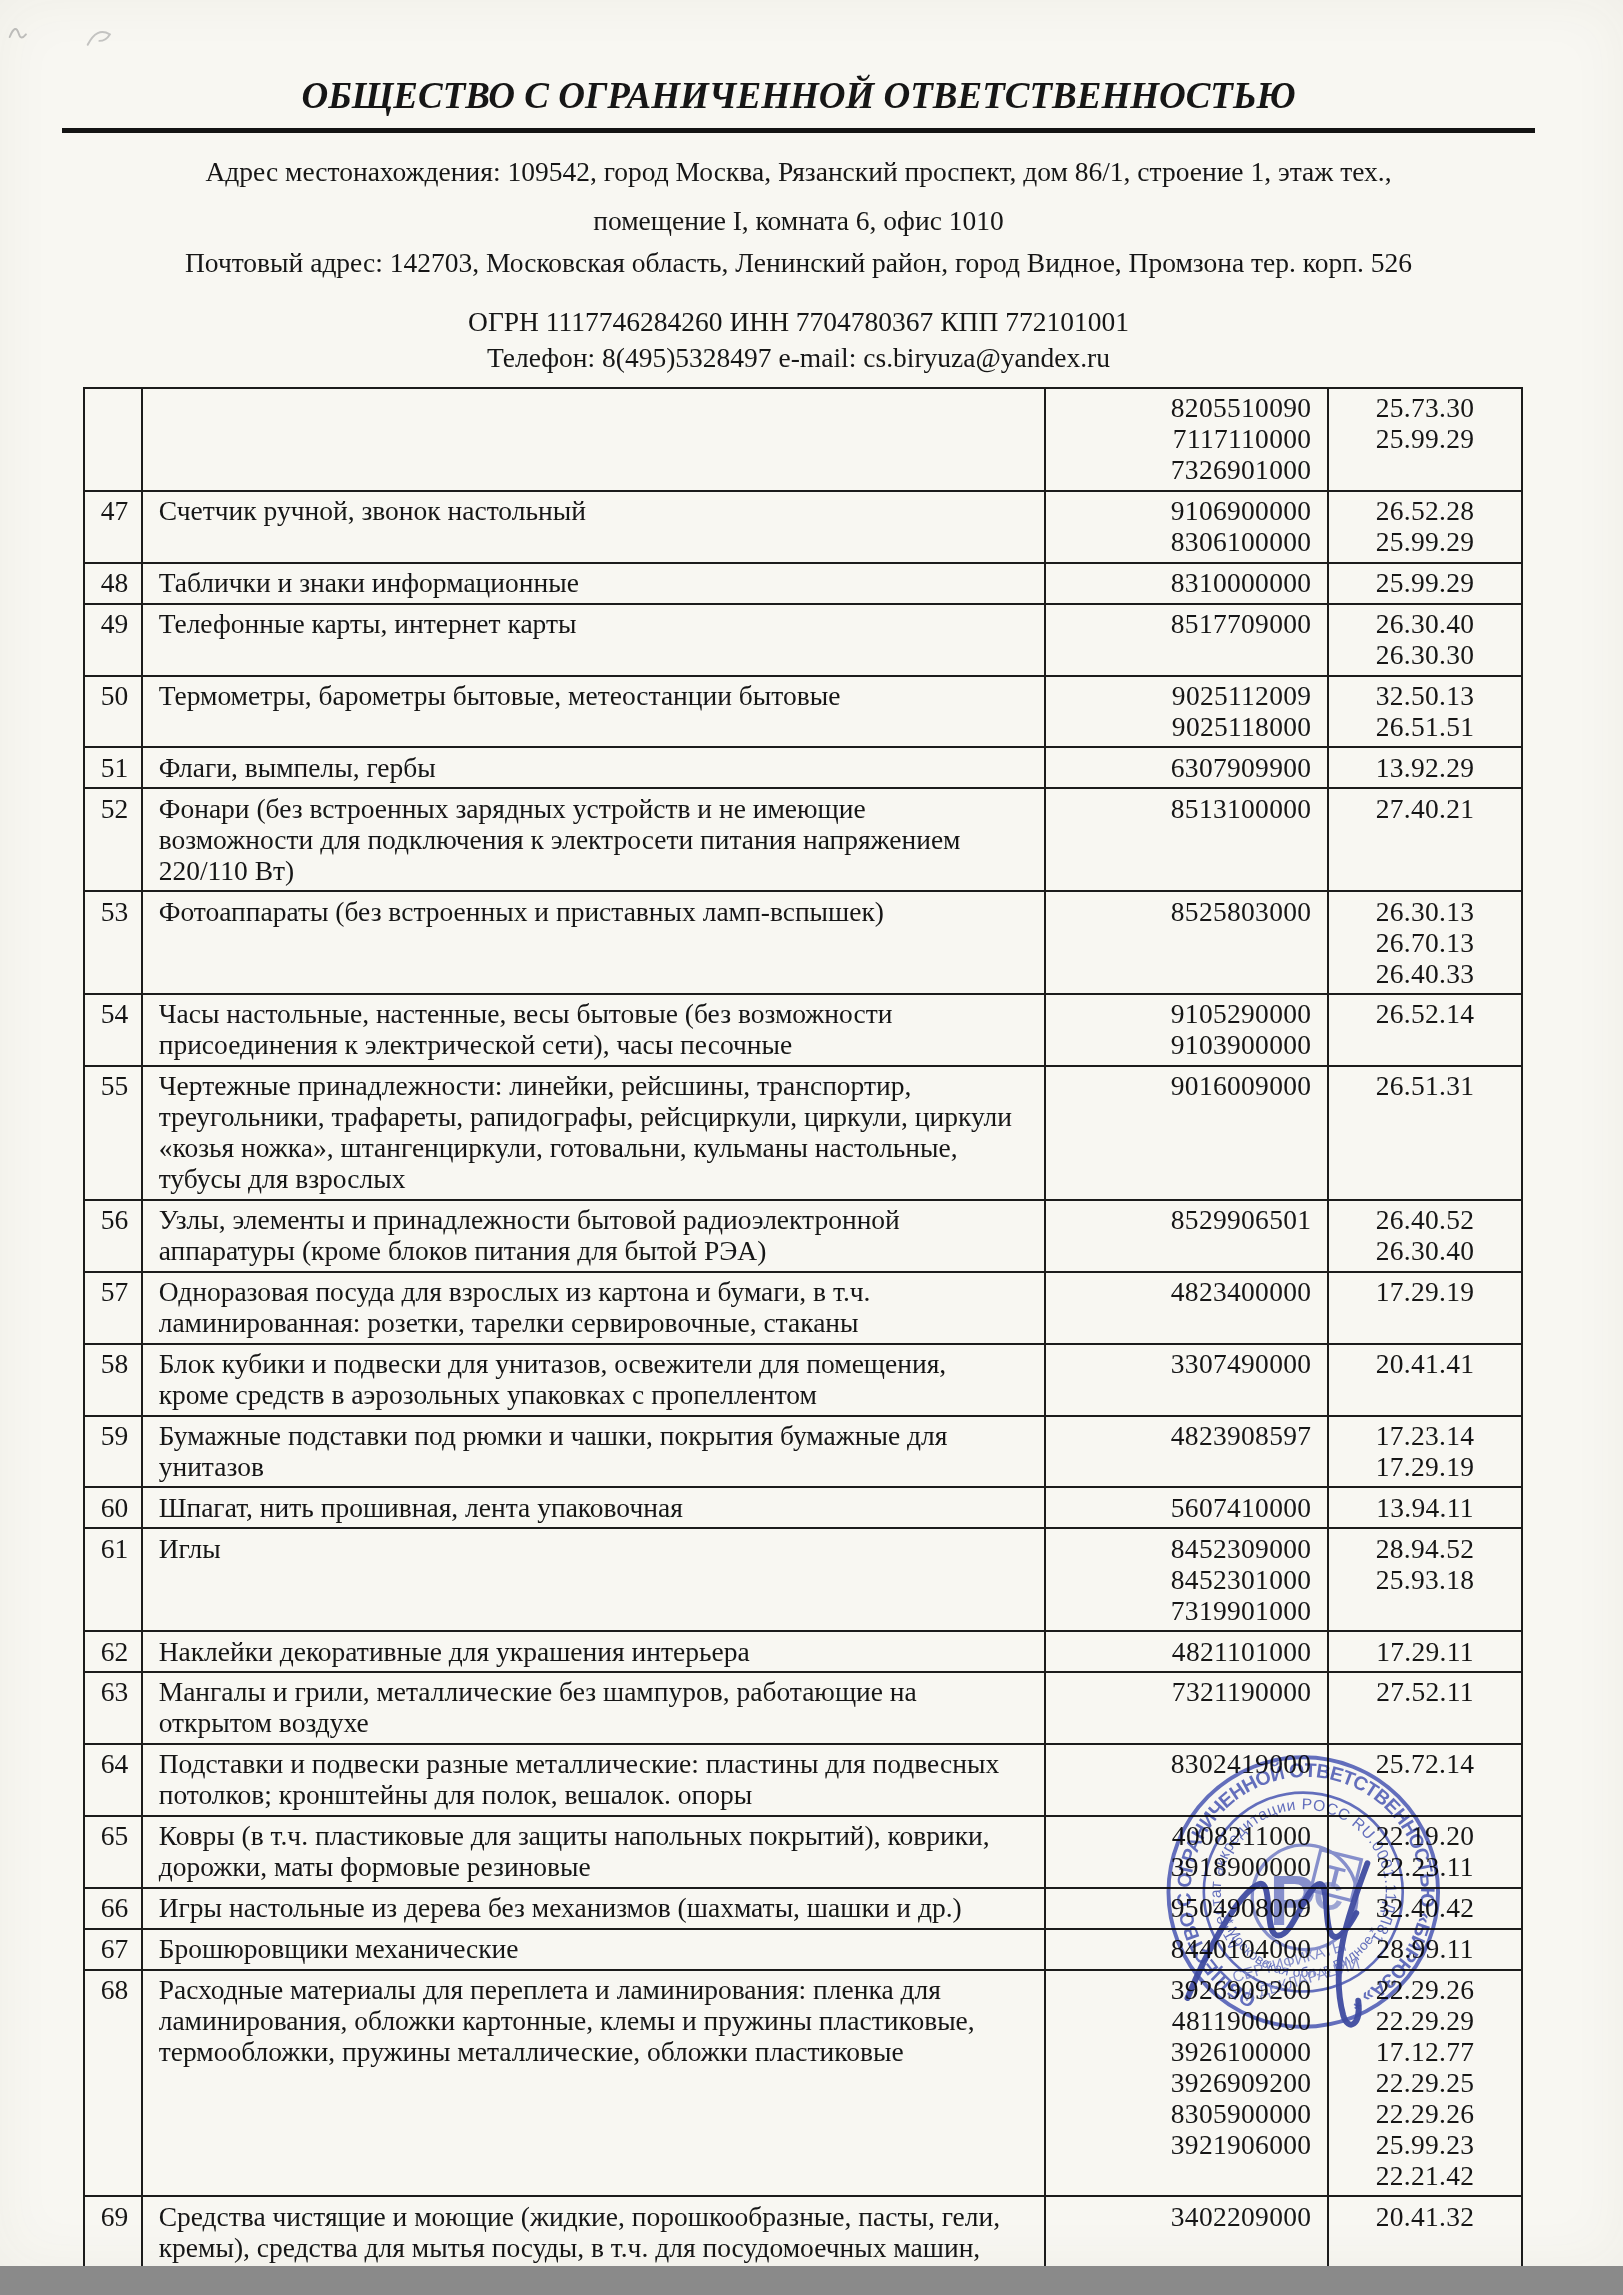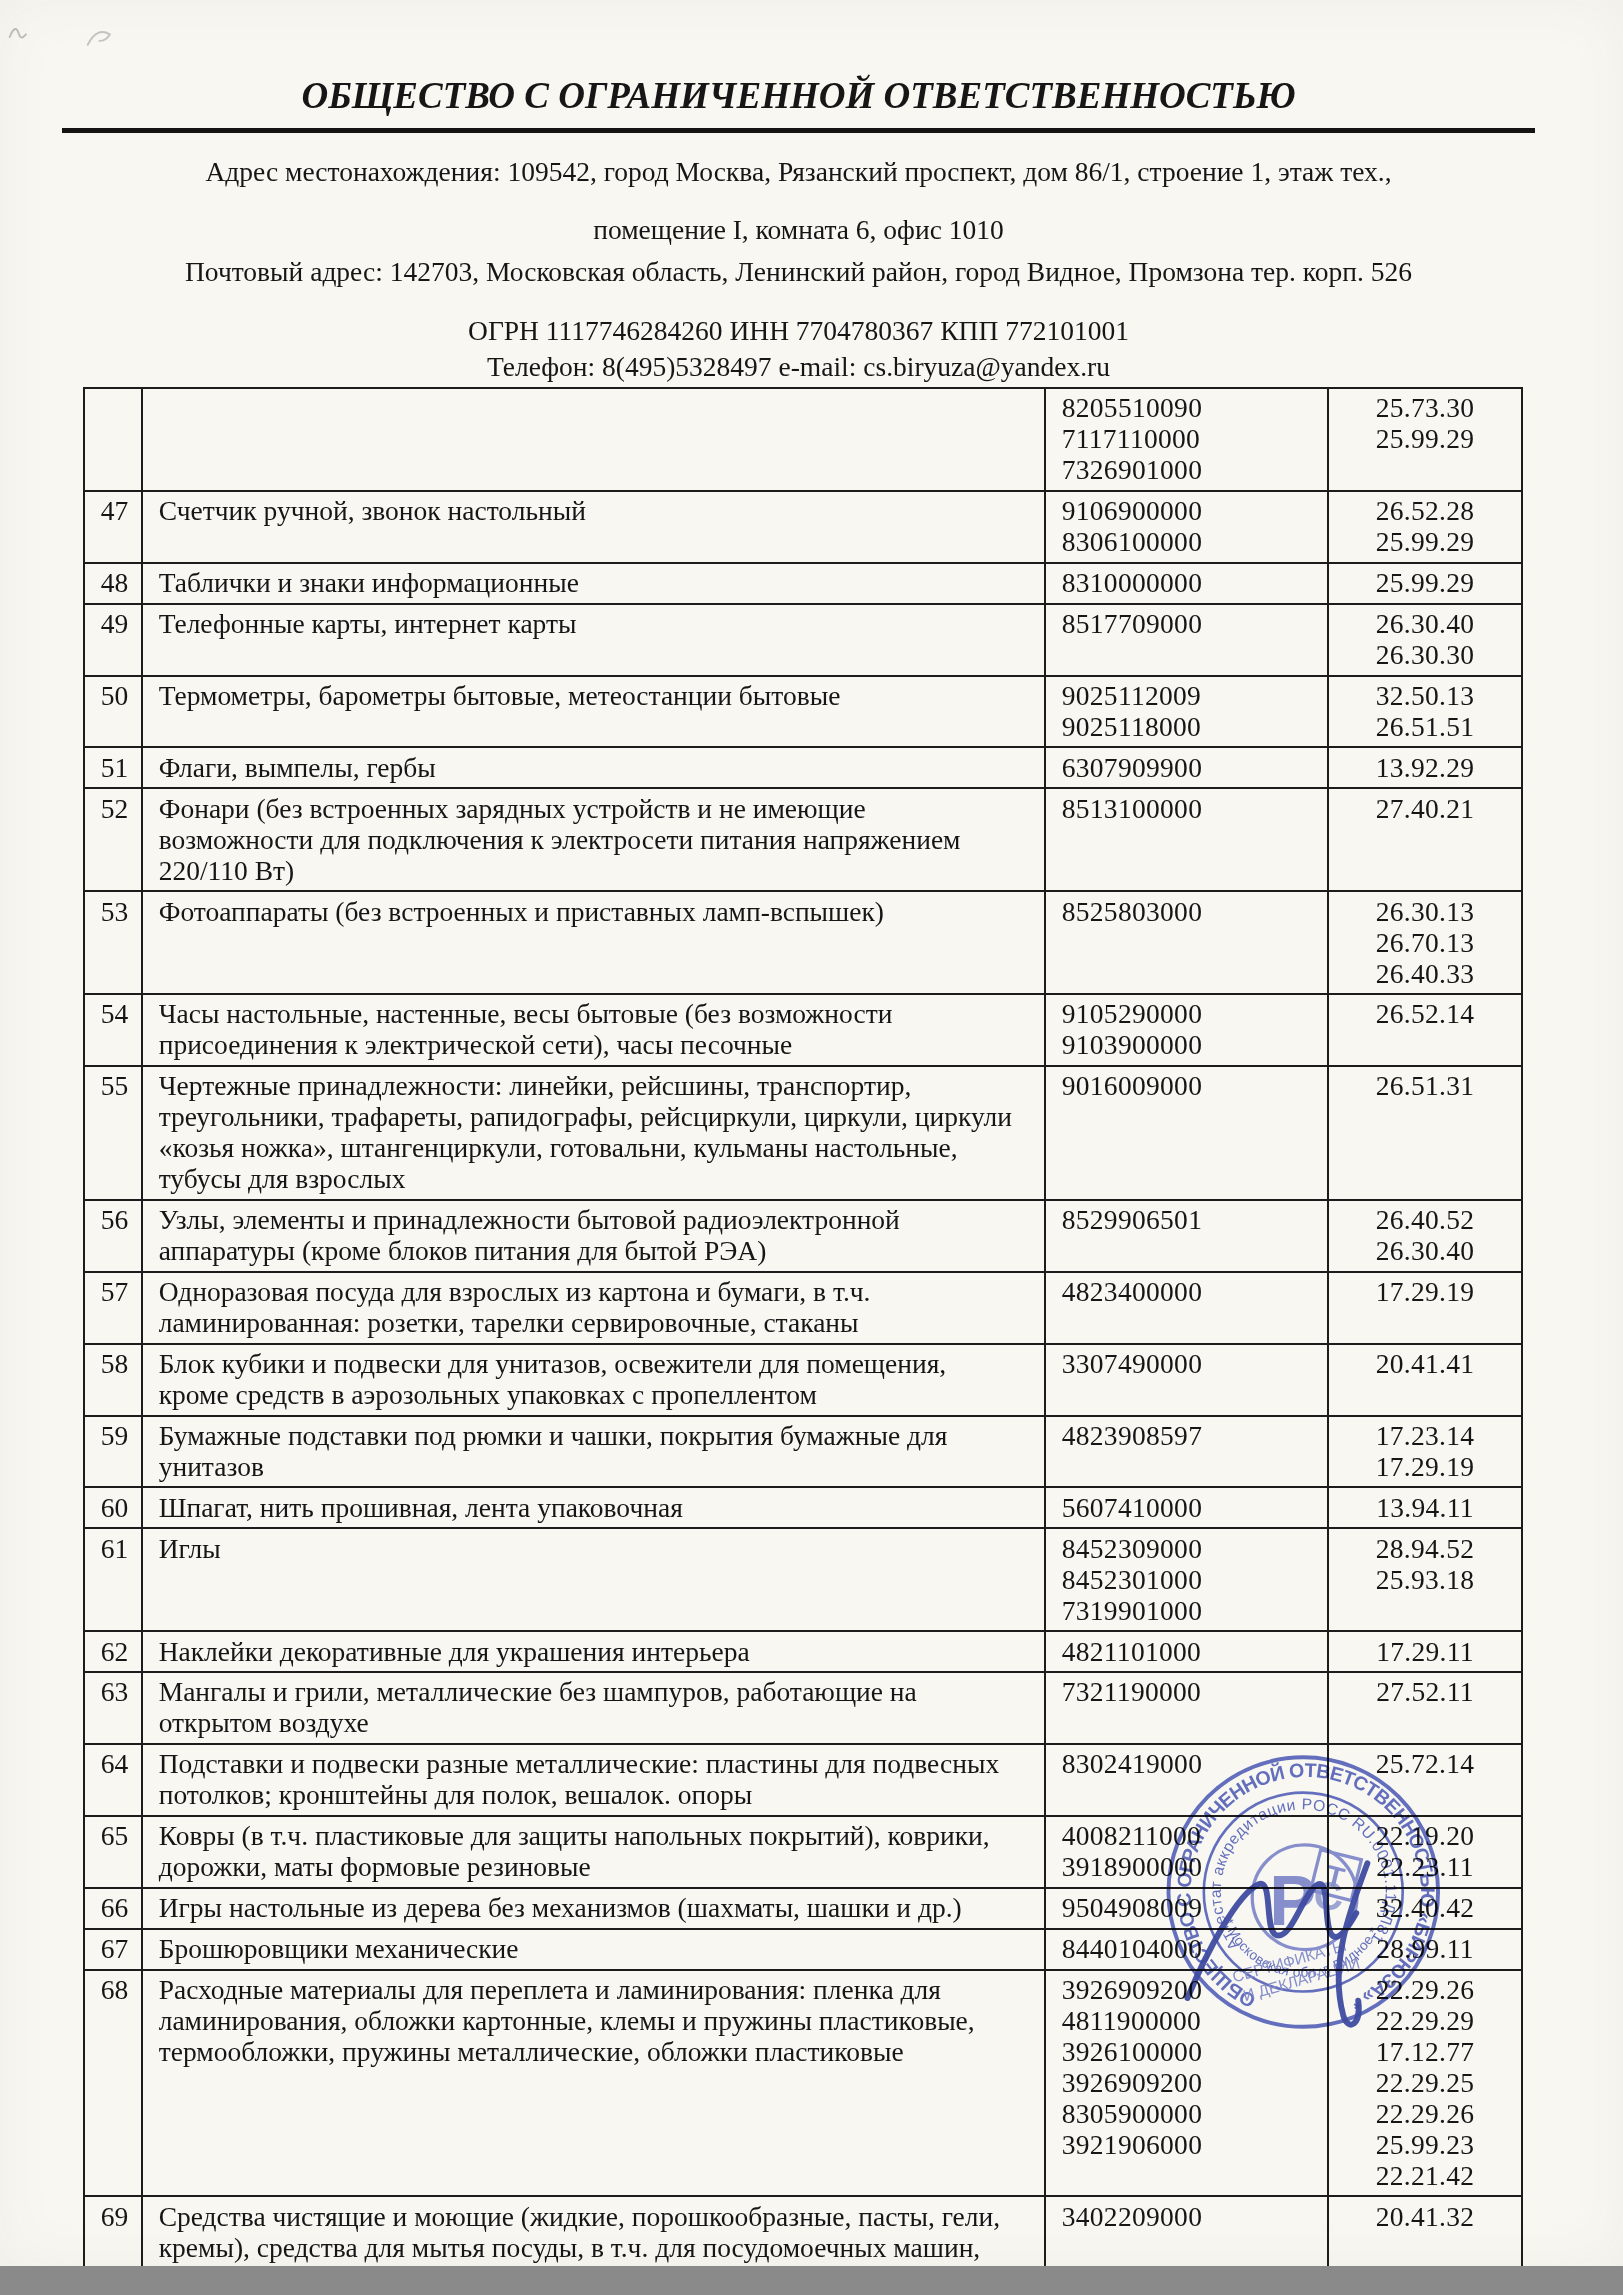--- a/index.html
+++ b/index.html
@@ -16,42 +16,42 @@
   .reg{font-size:27.5px;line-height:36px;margin-top:19.6px;}
   table.goods{
     position:absolute;left:83px;top:387px;width:1437px;
     border-collapse:collapse;table-layout:fixed;
   }
   table.goods td{
     border:2.6px solid #1c1c1c;vertical-align:top;white-space:pre-line;
     padding:3.3px 15.7px 4.6px 15.7px;font-size:27.5px;line-height:31px;
   }
   td.c-num{text-align:left;padding-left:2.6px;padding-right:2.6px;font-size:29px;}
-  td.c-code{font-size:30px;letter-spacing:0.3px;padding-left:14.4px;}
+  td.c-code{font-size:30px;letter-spacing:0.3px;padding-left:14.4px;text-align:right;}
   td.c-okpd{font-size:29px;letter-spacing:0.3px;padding-left:11.8px;text-align:center;}
   .stamp{position:absolute;left:1158px;top:1735px;width:301px;height:318px;
     mix-blend-mode:multiply;opacity:.9;}
   .pencil{position:absolute;left:3.9px;top:10.5px;width:131px;height:52px;opacity:.55;}
   svg text{font-family:"Liberation Sans","DejaVu Sans",sans-serif;}
 </style>
 </head>
 <body>
 
 <div class="page">
 
   <svg class="pencil" viewBox="0 0 200 80">
     <path d="M8 40 q 9 -22 14 -5 q 3 11 11 1" fill="none" stroke="#909090" stroke-width="3" stroke-linecap="round"></path>
     <path d="M128 52 q 14 -28 34 -16 q -6 10 -16 10" fill="none" stroke="#9a9a9a" stroke-width="3" stroke-linecap="round"></path>
   </svg>
 
   <div class="header">
     <div class="title1">ОБЩЕСТВО С ОГРАНИЧЕННОЙ ОТВЕТСТВЕННОСТЬЮ</div>
     <div class="rule"></div>
     <div class="addr">Адрес местонахождения: 109542, город Москва, Рязанский проспект, дом 86/1, строение 1, этаж тех.,</div>
-    <div class="addr" style="margin-top:16px;">помещение I, комната 6, офис 1010</div>
+    <div class="addr" style="margin-top:7px;">помещение I, комната 6, офис 1010</div>
     <div class="addr" style="margin-top:0;">Почтовый адрес: 142703, Московская область, Ленинский район, город Видное, Промзона тер. корп. 526</div>
     <div class="reg">ОГРН 1117746284260 ИНН 7704780367 КПП 772101001</div>
     <div class="reg" style="margin-top:0;">Телефон: 8(495)5328497 e-mail: cs.biryuza@yandex.ru</div>
   </div>
 
   <table class="goods">
     <colgroup>
       <col style="width:58px">
         <col style="width:903px">
         <col style="width:283px">

